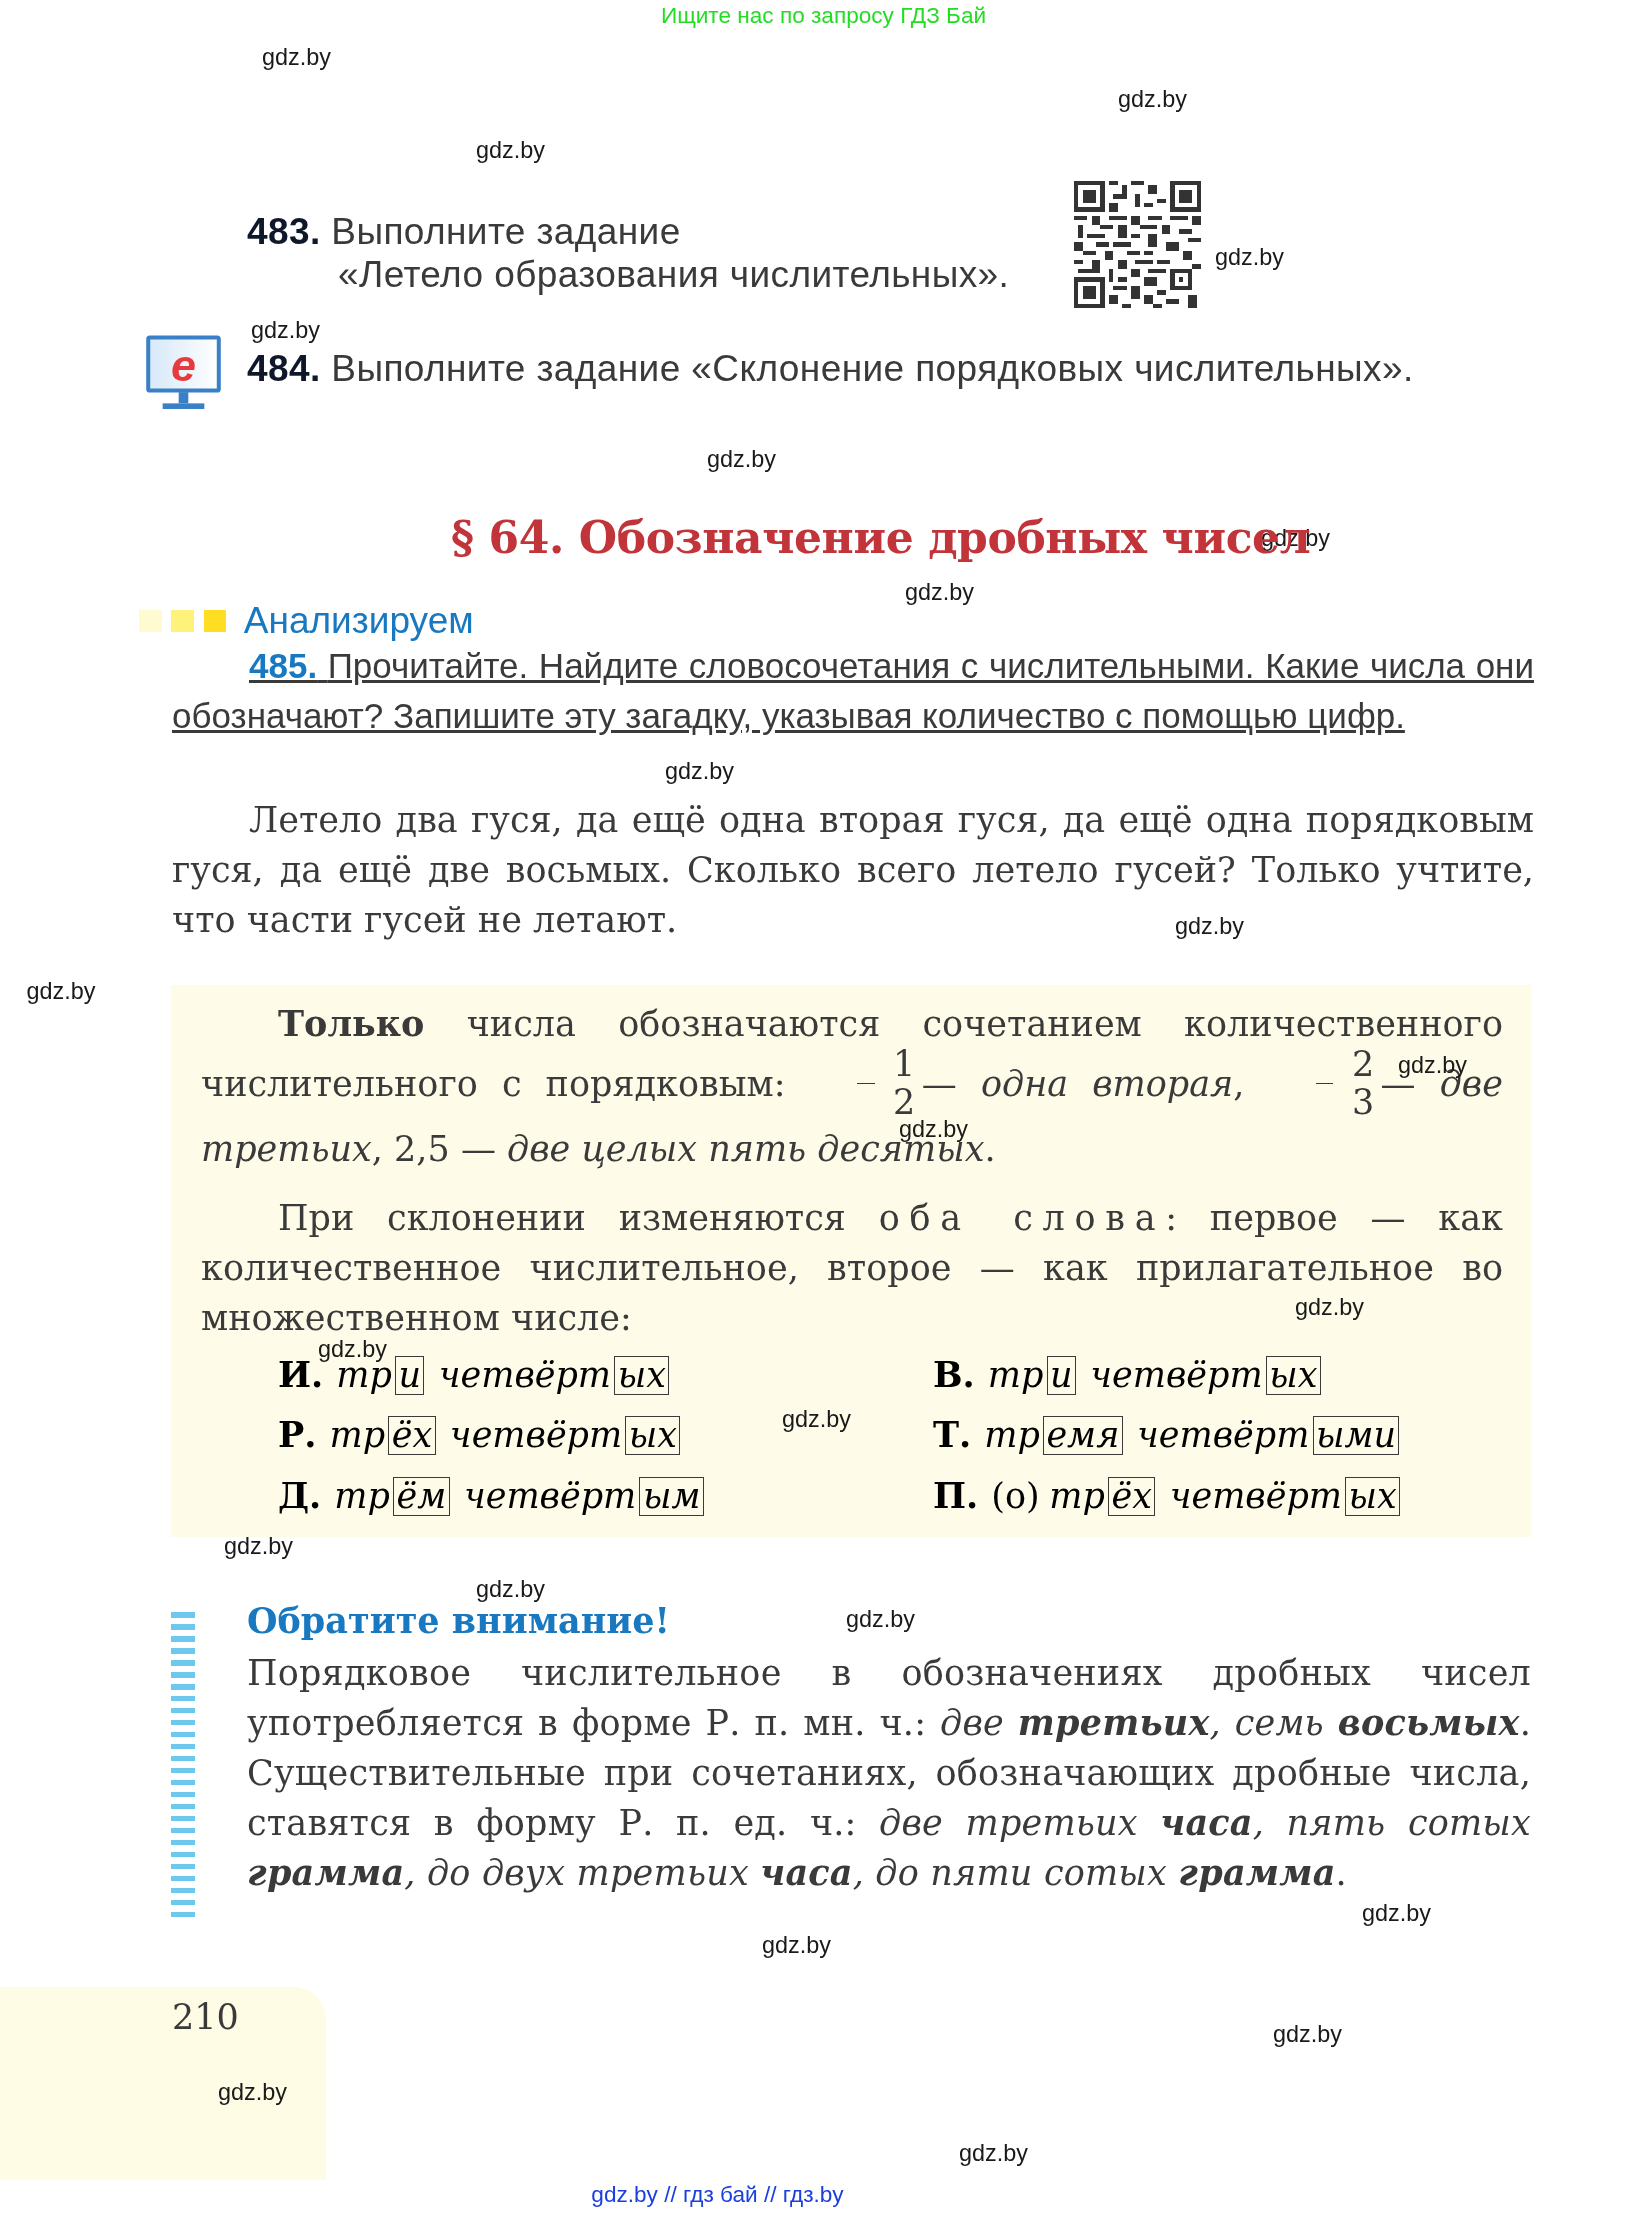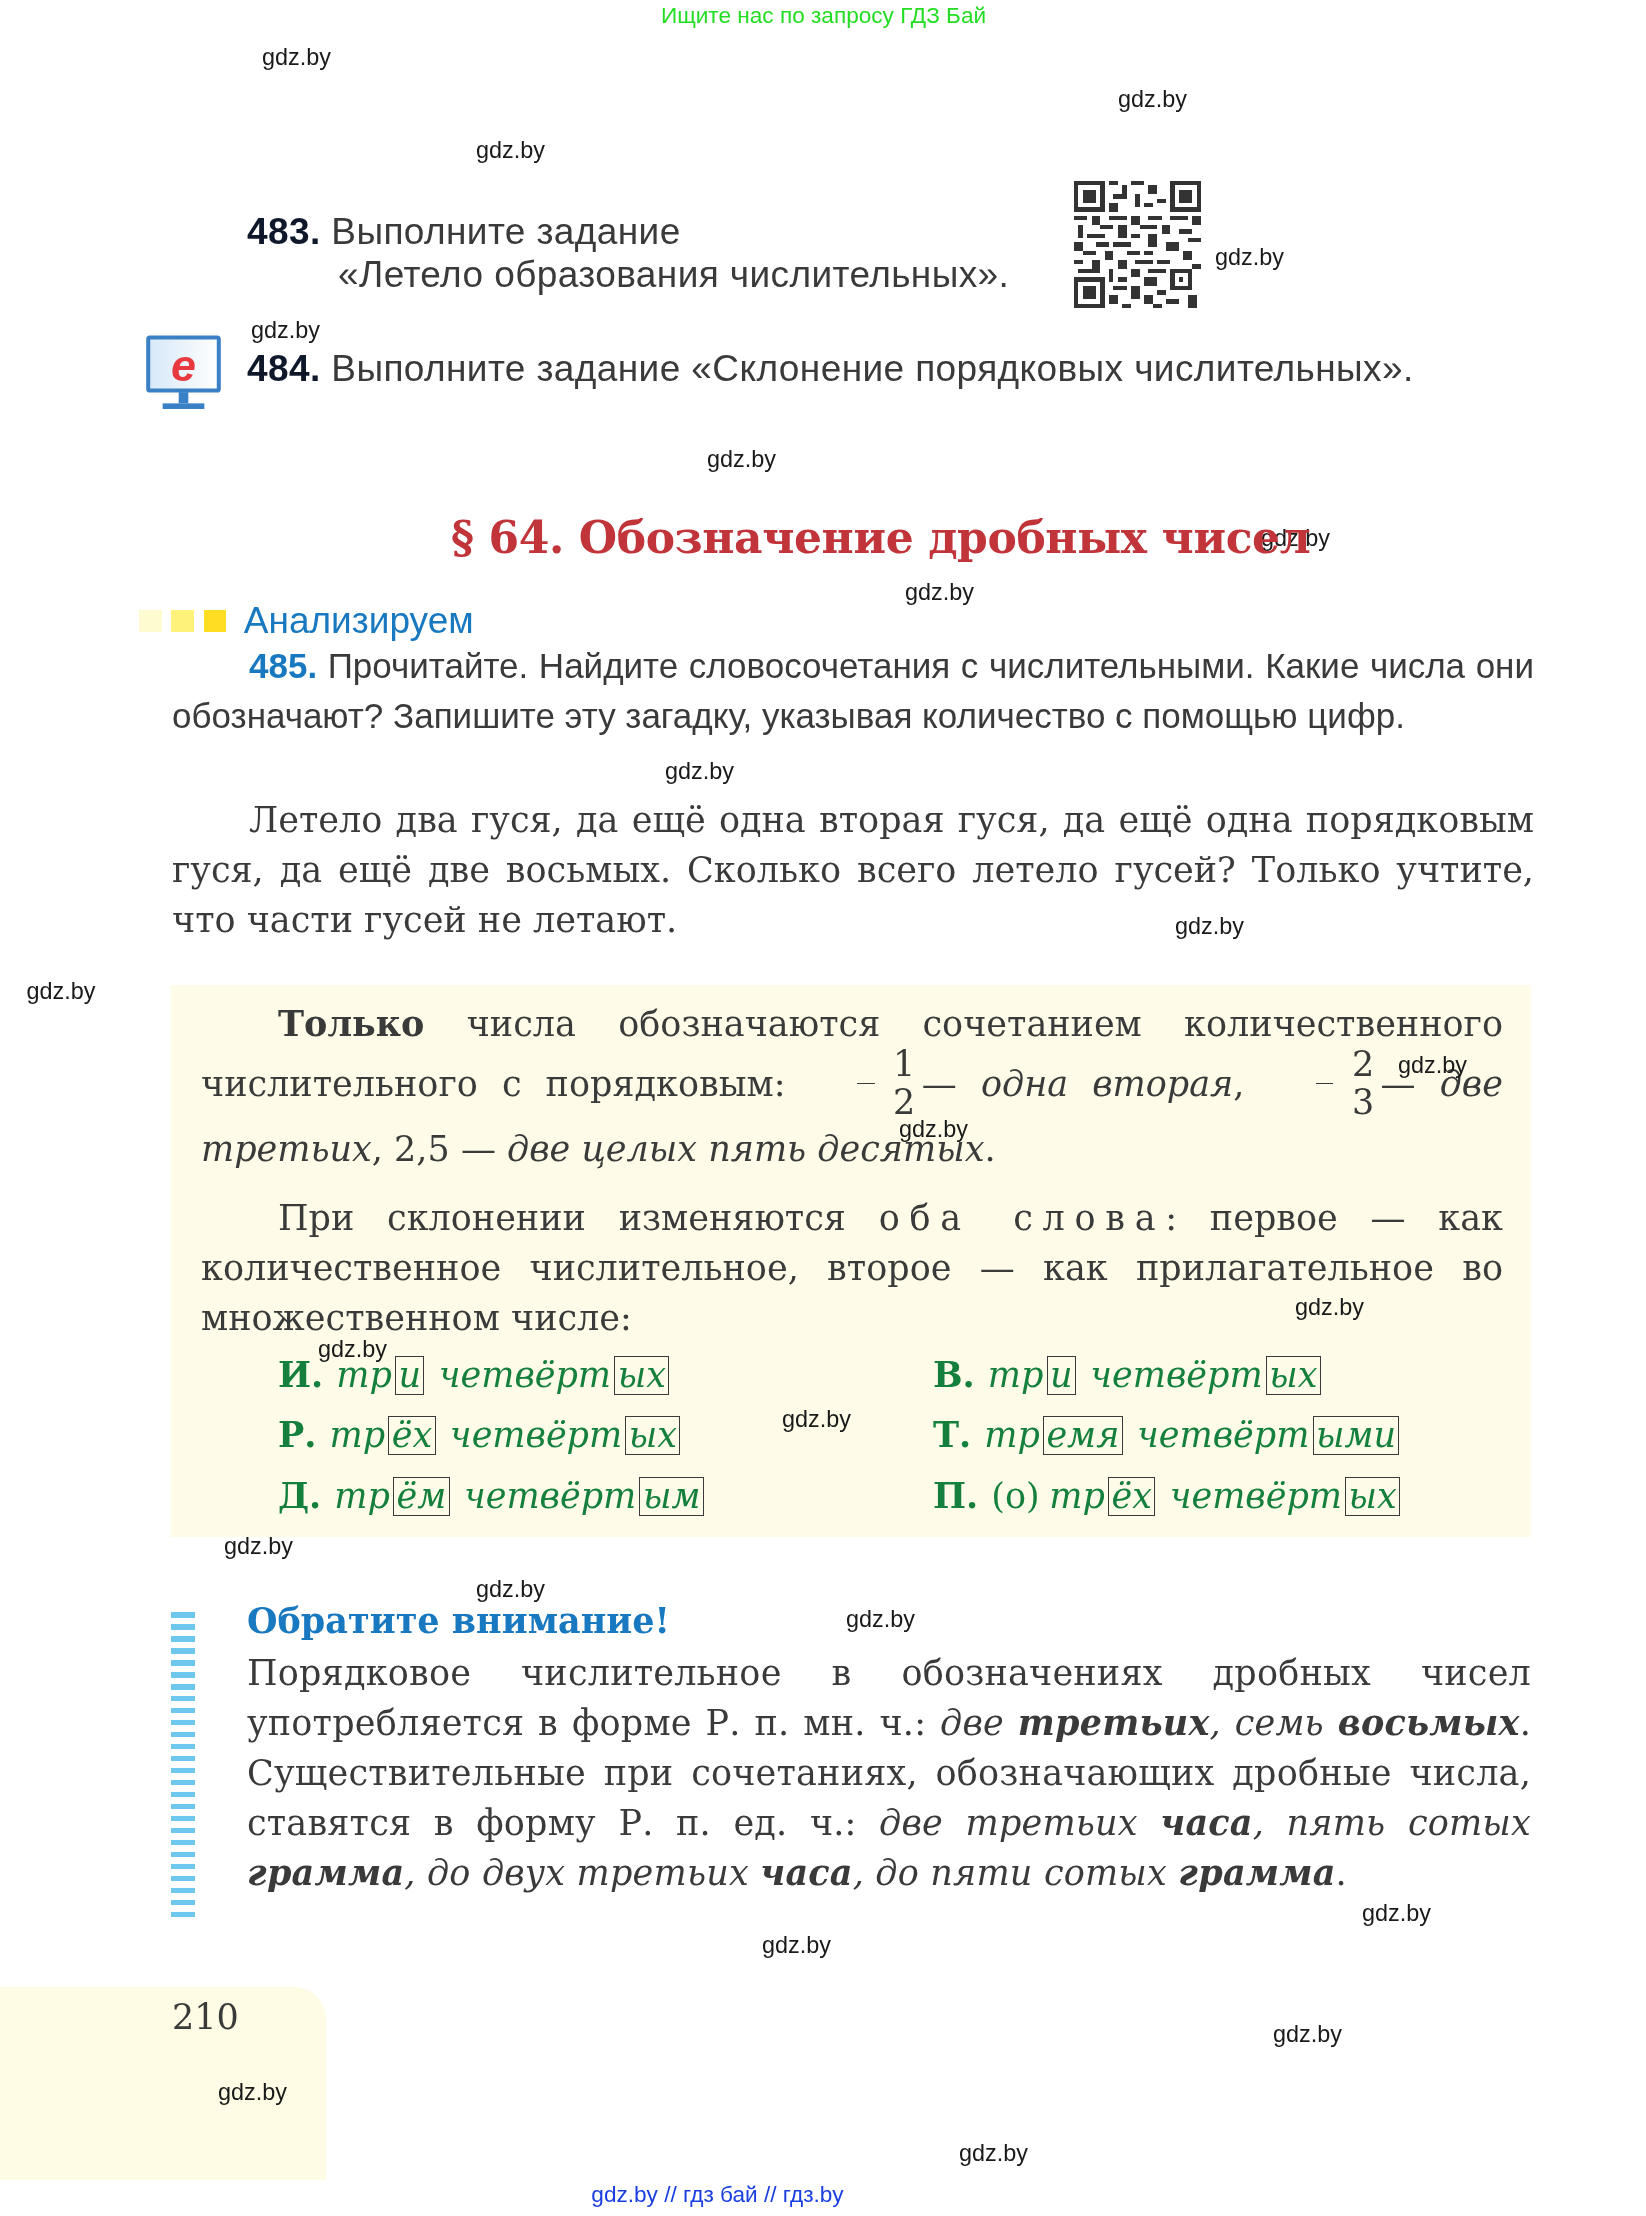--- a/index.html
+++ b/index.html
@@ -18,36 +18,36 @@
     .eicon { position: absolute; left: 145px; top: 334px; width: 77px; height: 81px; }
 
     .para-title { position: absolute; left: 451px; top: 496px; font-family: "DejaVu Serif", serif; font-weight: bold;
       font-size: 44px; color: #c0343a; letter-spacing: -0.4px; margin-top: 16px; }
 
     .analyze { position: absolute; left: 139px; top: 600px; display: flex; align-items: center; }
     .sq { width: 22.6px; height: 22.6px; margin-right: 9.7px; }
     .analyze-label { font-family: "Liberation Sans", sans-serif; font-size: 37px; color: #1878c0; margin-left: 8px; }
 
     .prose { position: absolute; left: 172px; width: 1362px; font-family: "Liberation Sans", sans-serif; font-size: 35px;
-      line-height: 50px; color: #3a3a3a; text-align: justify; }
+      line-height: 50px; color: #3a3a3a; text-align: justify; text-decoration: underline; }
     .riddle { position: absolute; left: 172px; width: 1362px; font-family: "DejaVu Serif", serif; font-size: 35px;
       line-height: 50px; color: #3a3a3a; text-align: justify; }
 
     .rule-box { position: absolute; left: 171px; top: 985px; width: 1360px; height: 552px; background: #fefce8; }
     .rule-text { position: absolute; left: 201px; width: 1302px; font-family: "DejaVu Serif", serif; font-size: 35px;
       line-height: 50px; color: #3a3a3a; text-align: justify; }
     .ital { font-style: italic; }
     .bold { font-weight: bold; }
     .spaced { letter-spacing: 9.7px; }
 
     .frac { display: inline-block; vertical-align: middle; text-align: center; line-height: 37px; margin: 0 6.4px; position: relative; top: -3.2px; }
     .frac span { display: block; }
     .frac .bar { border-top: 1.6px solid #3a3a3a; width: 17.7px; margin: 0 auto; height: 0; }
 
-    .decl { position: absolute; font-family: "DejaVu Serif", serif; font-size: 35px; color: #15803d; white-space: nowrap; }
+    .decl { position: absolute; font-family: "DejaVu Serif", serif; font-size: 35px; color: #000000; white-space: nowrap; }
     .decl .case { font-weight: bold; margin-right: 13px; }
     .decl .w { font-style: italic; }
     .decl .box { font-style: italic; border: 1.6px solid #3a3a3a; padding: 0 2.4px; margin: 0 3.2px; display: inline-block; line-height: 37px; }
 
     .note-bar { position: absolute; left: 171px; top: 1612px; width: 24px; }
     .note-bar div { height: 5.6px; background: #6ec8ee; margin-bottom: 6.4px; }
     .note-title { position: absolute; left: 247px; top: 1600px; font-family: "DejaVu Serif", serif; font-weight: bold;
       font-size: 35px; color: #1878c0; }
     .note-text { position: absolute; left: 247px; top: 1648px; width: 1284px; font-family: "DejaVu Serif", serif;
       font-size: 35px; line-height: 50px; color: #3a3a3a; text-align: justify; letter-spacing: 0.2px; }

